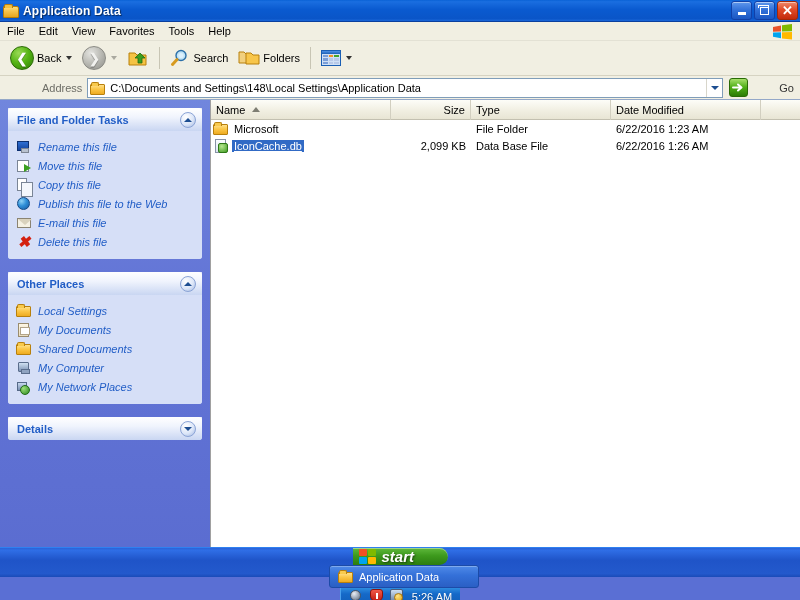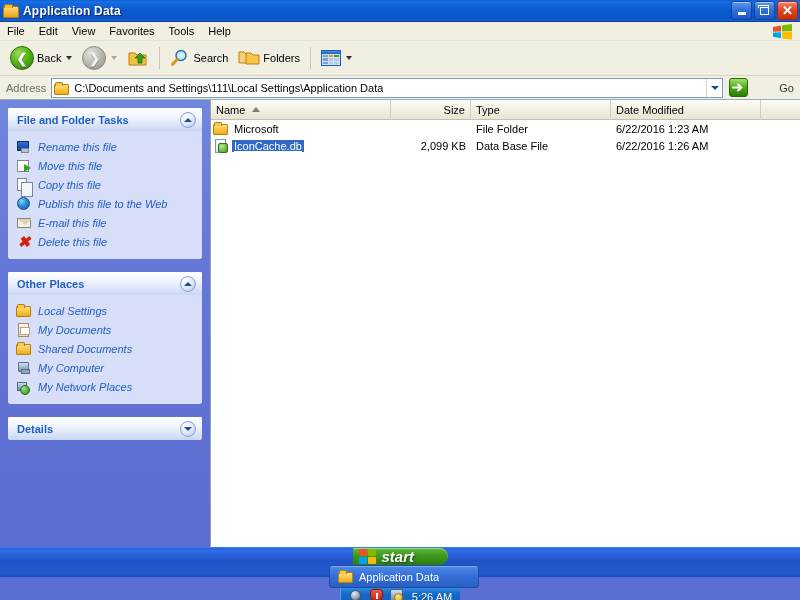--- a/index.html
+++ b/index.html
@@ -85,21 +85,21 @@
   .vc{ background:#b7c9e8; }
   .vc.o{ background:#f0932b; }
   .vc.g{ background:#41a62a; }
   .vc.b{ background:#7b9fd8; }
 
   
   .addrbar{
     height:24px;width:800px;background:#f1efe2;display:flex;align-items:center;
     border-bottom:1px solid #94a8c8;padding-left:6px;
   }
-  .addr-label{ color:#6d6d66;font-size:11px;margin-right:5px; }
+  .addr-label{ color:#6d6d66;font-size:11px;margin-right:5px;margin-left:36px; }
   .addr-box{
     flex:1;height:20px;background:#fff;border:1px solid #7f9db9;
     display:flex;align-items:center;padding-left:2px;position:relative;
   }
   .addr-fold{ width:16px;height:13px;position:relative;margin-right:4px;flex:none; }
   .addr-text{ font-size:11px;color:#000;white-space:nowrap;overflow:hidden; }
   .addr-drop{
     width:16px;height:18px;display:flex;align-items:center;justify-content:center;
     border-left:1px solid #d8d6cb;flex:none;margin-left:auto;
   }
@@ -367,21 +367,21 @@
     <span class="caret"></span>
   </div>
 </div>
 
 <div class="addrbar">
   <span class="addr-label">Address</span>
   <div class="addr-box">
     <span class="addr-fold">
       <span class="ic-folder"></span>
     </span>
-    <span class="addr-text">C:\Documents and Settings\111\Local Settings\Application Data</span>
+    <span class="addr-text">C:\Documents and Settings\148\Local Settings\Application Data</span>
     <span class="addr-drop">
         <i class="chev-dn"></i>
       </span>
   </div>
   <div class="go-btn">
     <span class="go-circ">
       <svg width="13" height="11" viewBox="0 0 13 11">
         <path d="M1,5.5 L8,5.5 M6,2.5 L9.5,5.5 L6,8.5" stroke="#fff" stroke-width="2" fill="none" stroke-linecap="round" stroke-linejoin="round"></path>
       </svg>
     </span>

